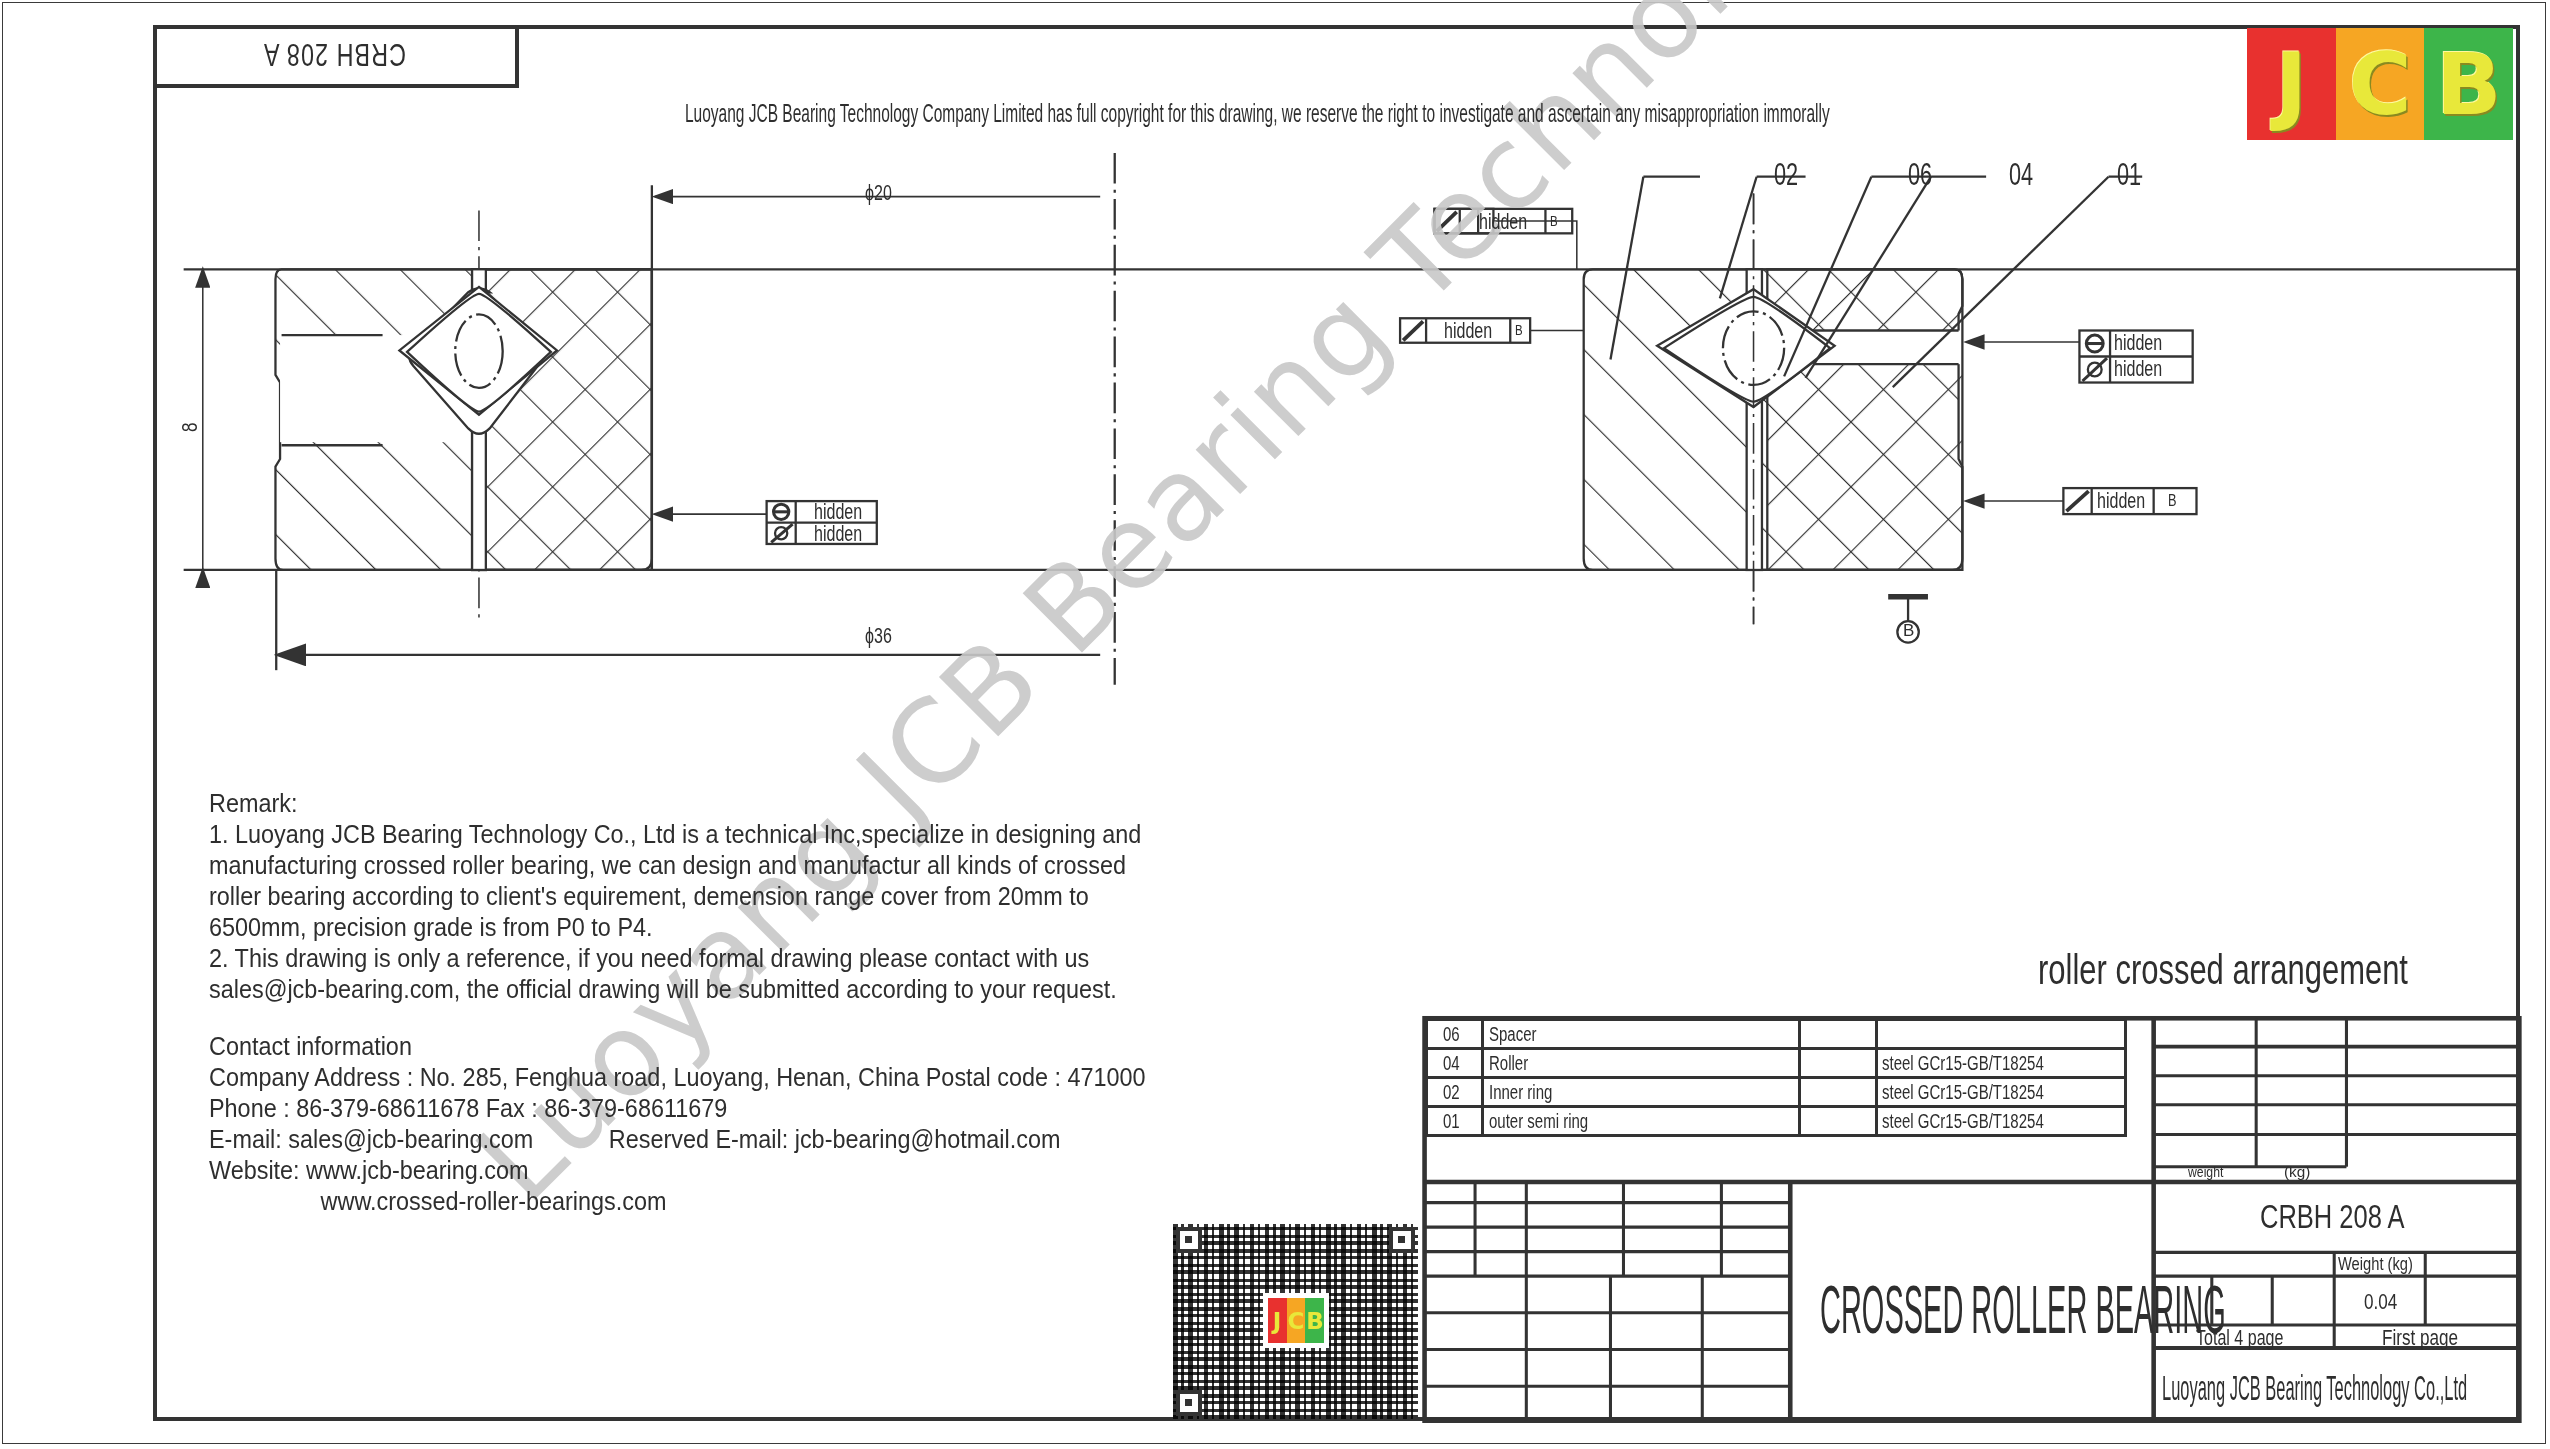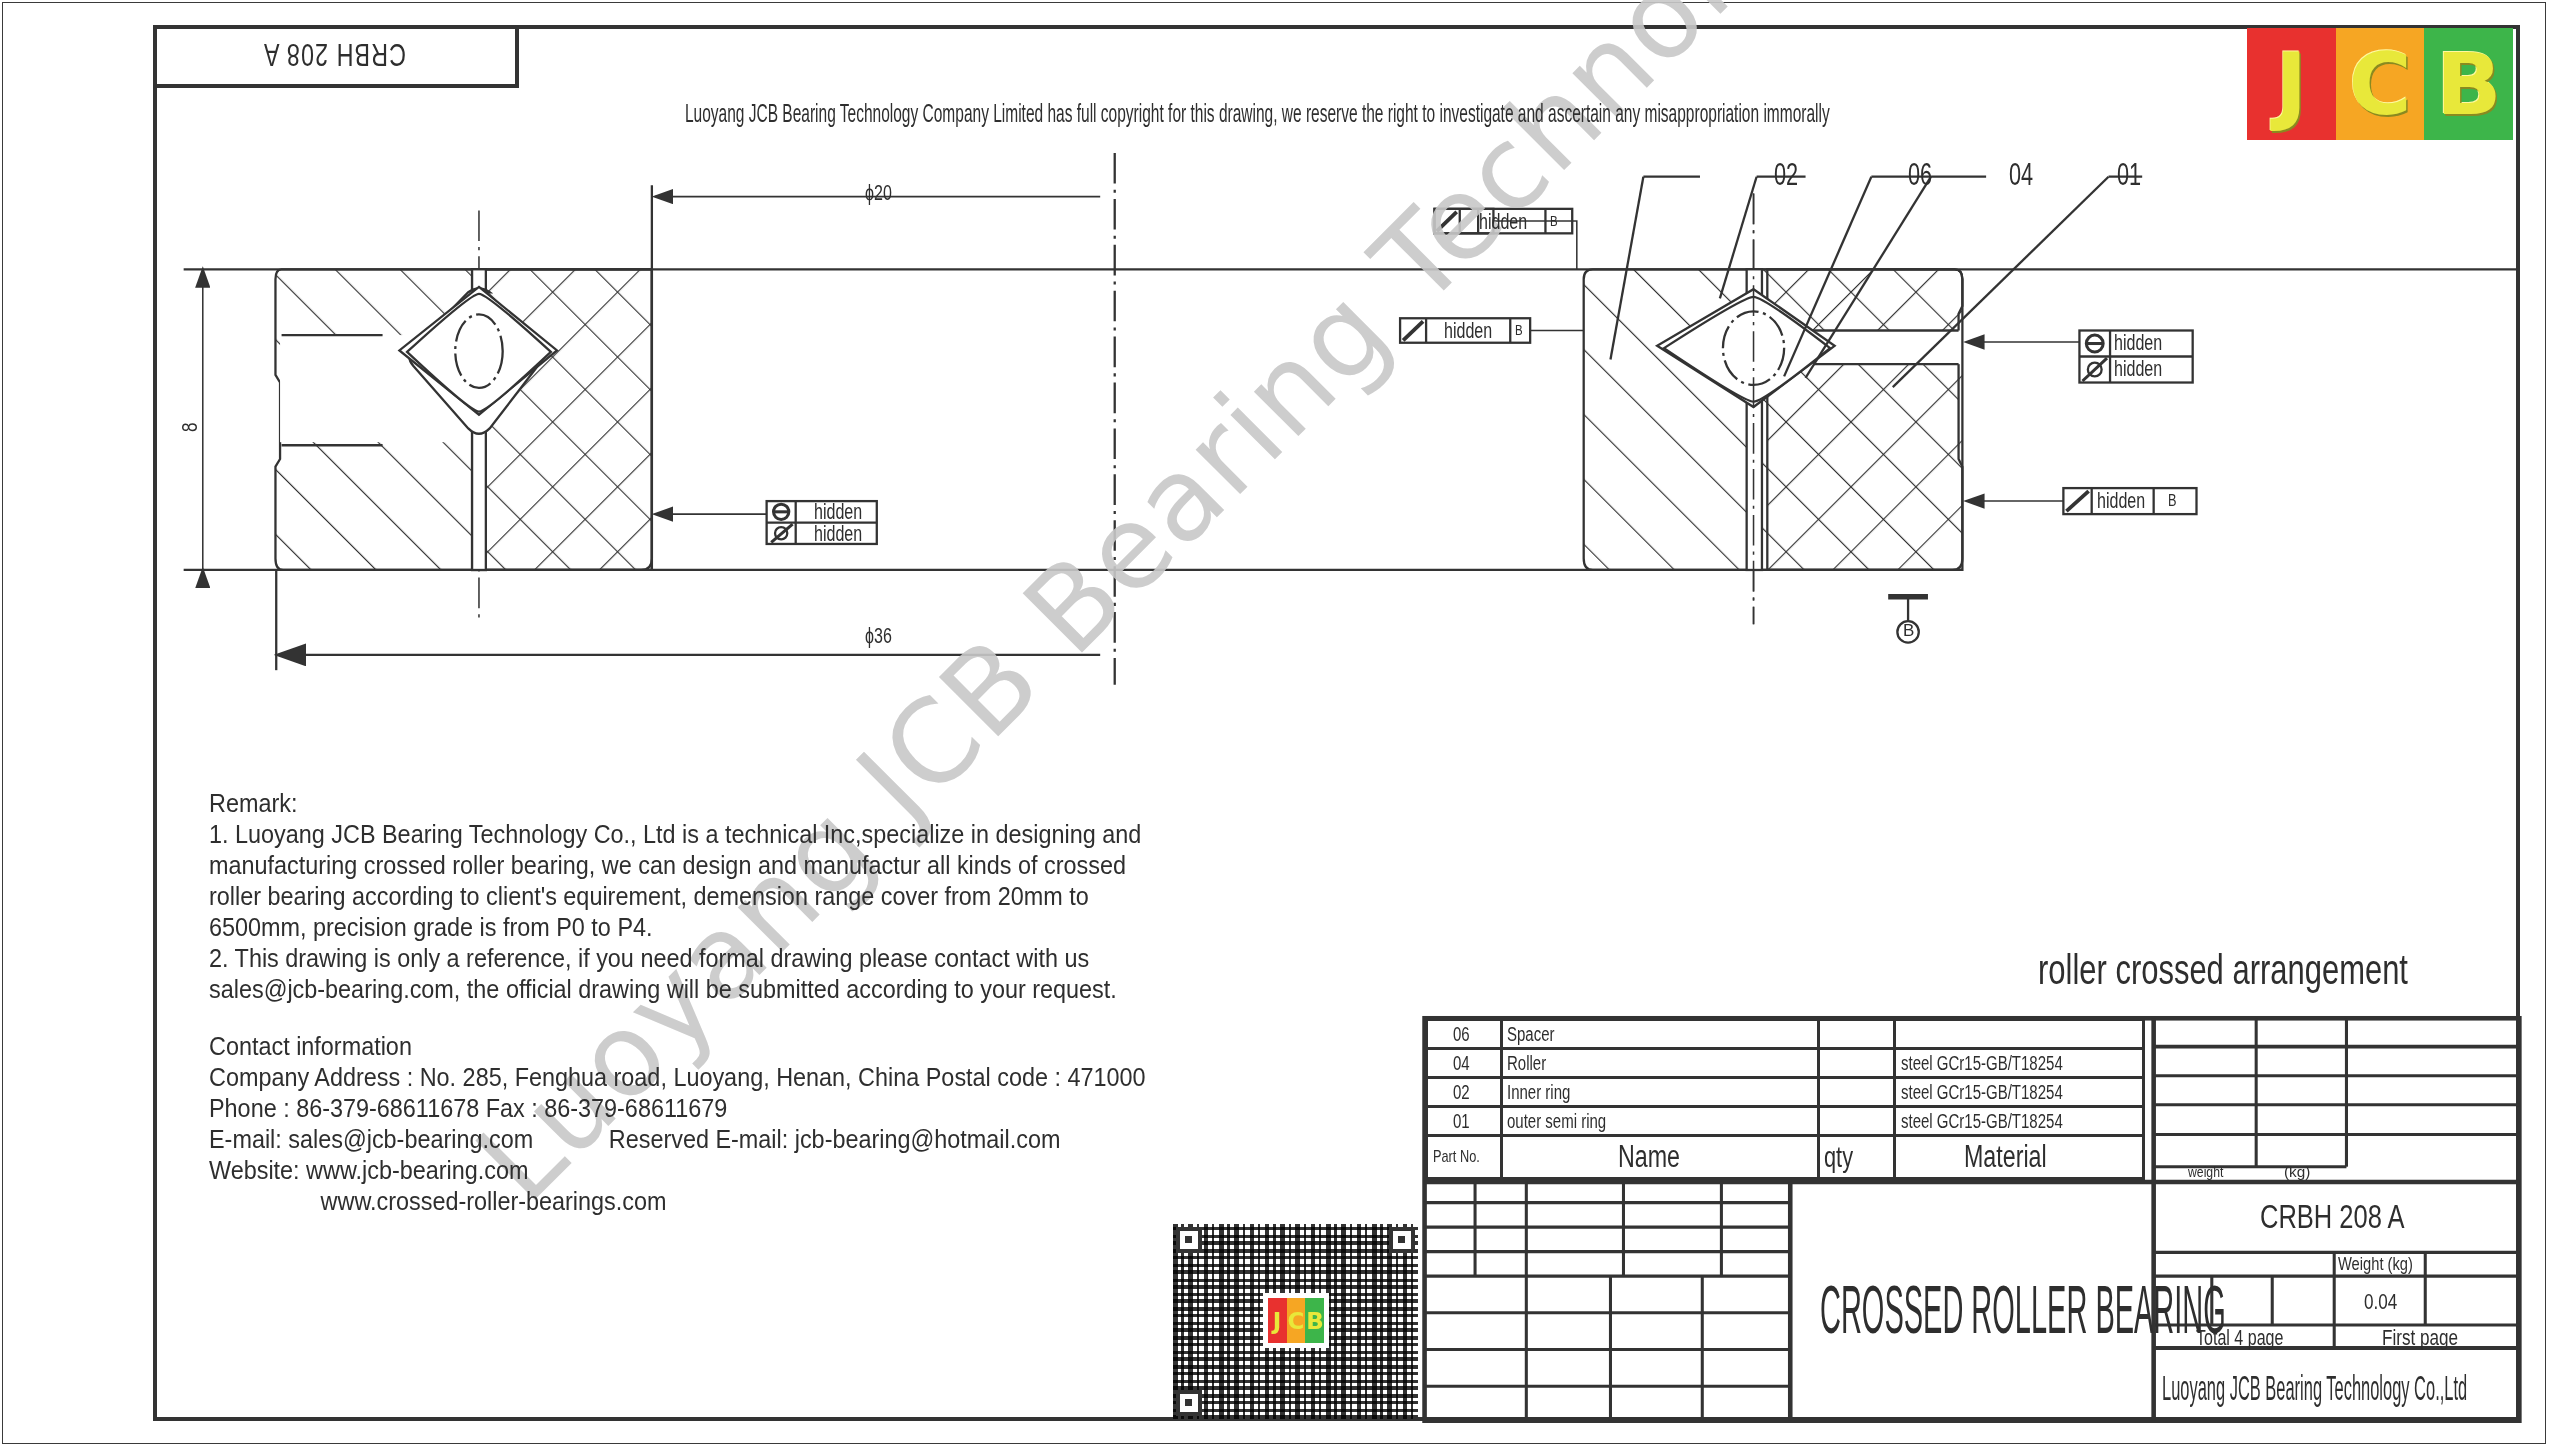--- a/index.html
+++ b/index.html
@@ -282,26 +282,20 @@
     <td><span>Inner ring</span></td>
     <td><span></span></td>
     <td><span>steel GCr15-GB/T18254</span></td>
   </tr>
   <tr>
     <td style="text-align:center"><span>01</span></td>
     <td><span>outer semi ring</span></td>
     <td><span></span></td>
     <td><span>steel GCr15-GB/T18254</span></td>
   </tr>
-  <tr style="height:43px">
-    <td style="font-size:17px"><span>Part No.</span></td>
-    <td style="font-size:31px;text-align:center"><span>Name</span></td>
-    <td style="font-size:29px"><span>qty</span></td>
-    <td style="font-size:31px;text-align:center"><span>Material</span></td>
-  </tr>
 </tbody>
   </table>
 
 <div class="tb-cell" style="left:2188px;top:1163px;font-size:15.3px;transform:scaleX(0.8);transform-origin:left top">weight</div>
 <div class="tb-cell" style="left:2284px;top:1163px;font-size:15.3px">(kg)</div>
 
 <div class="tb-cell" style="left:1820px;top:1270px;font-size:69px;transform:scaleX(0.42);transform-origin:left top;font-weight:normal">CROSSED ROLLER BEARING</div>
 <div class="tb-cell" style="left:2260px;top:1197px;font-size:34px;transform:scaleX(0.75);transform-origin:left top">CRBH 208 A</div>
 <div class="tb-cell" style="left:2338px;top:1253px;font-size:18.4px;transform:scaleX(0.8);transform-origin:left top">Weight (kg)</div>
 <div class="tb-cell" style="left:2364px;top:1290px;font-size:21.4px;transform:scaleX(0.8);transform-origin:left top">0.04</div>

